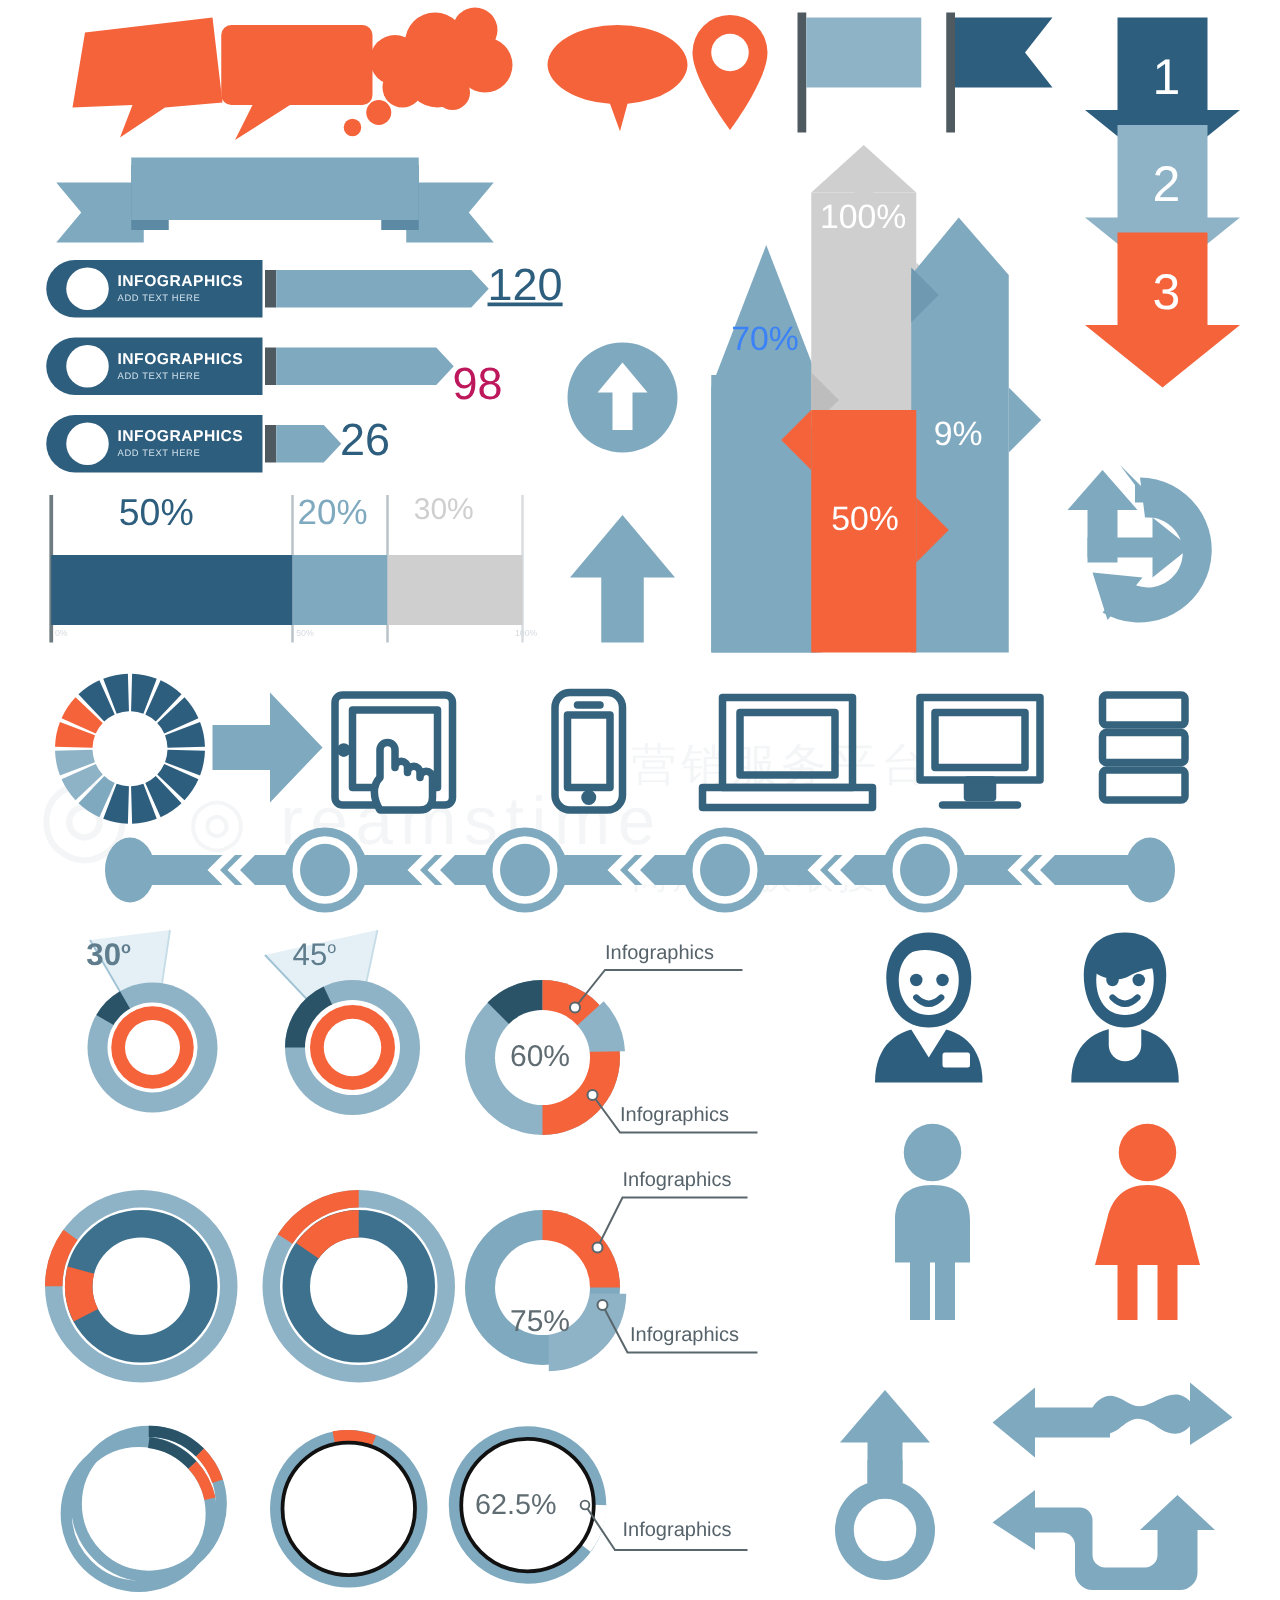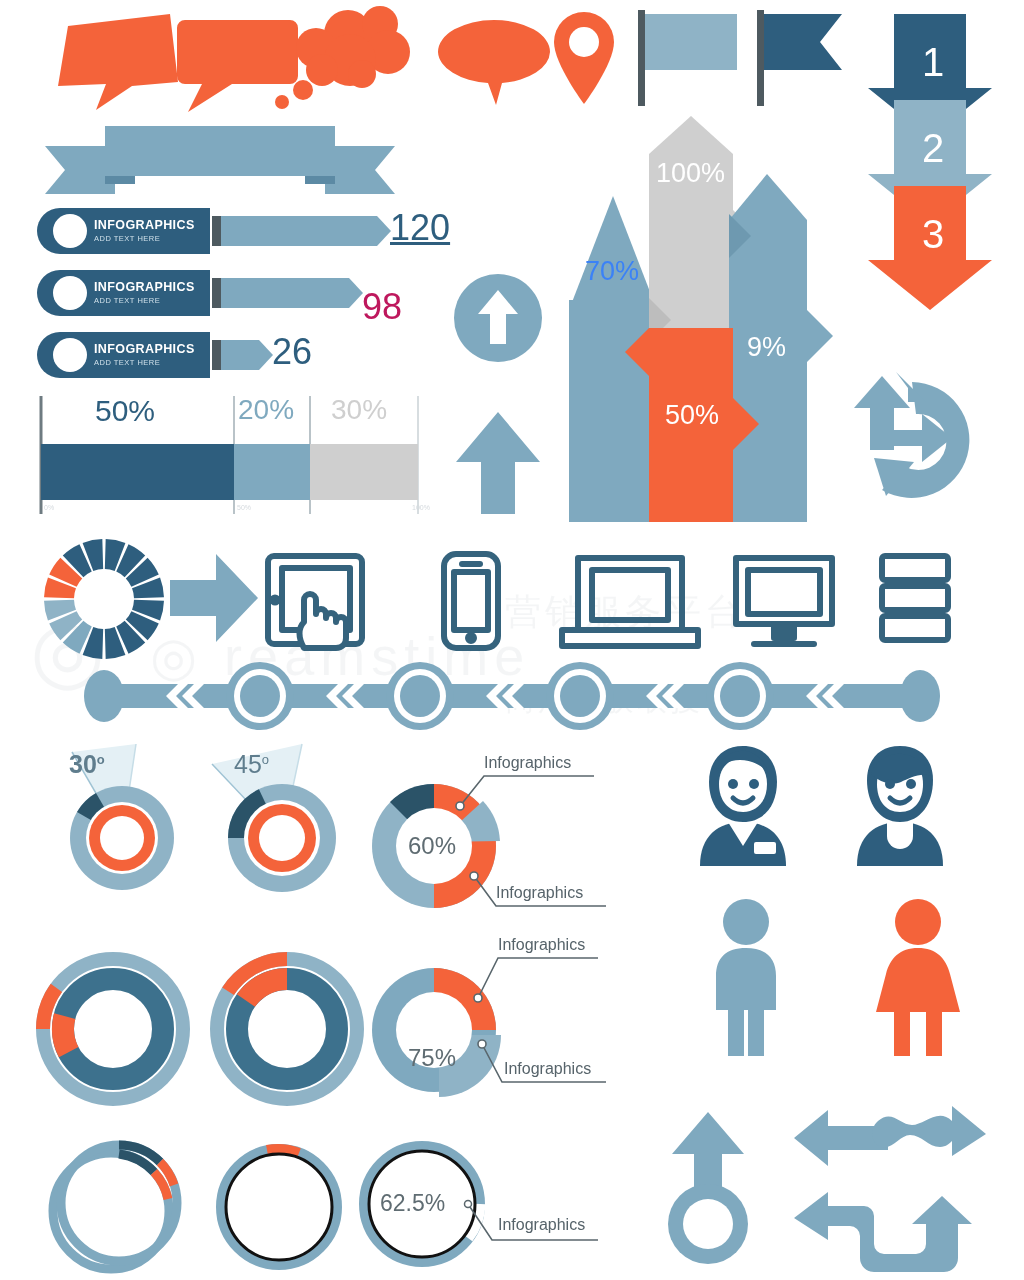--- a/index.html
+++ b/index.html
@@ -105,21 +105,21 @@
     <line x1="3" y1="4" x2="3" y2="122" stroke="#6E7B81" stroke-width="3"></line>
     <line x1="196" y1="4" x2="196" y2="122" stroke="#b9c3c8" stroke-width="2"></line>
     <line x1="272" y1="4" x2="272" y2="122" stroke="#b9c3c8" stroke-width="2"></line>
     <line x1="380" y1="4" x2="380" y2="122" stroke="#d7dde0" stroke-width="2"></line>
     <rect x="3" y="52" width="193" height="56" fill="#2E5E7E"></rect>
     <rect x="196" y="52" width="76" height="56" fill="#7FA9BF"></rect>
     <rect x="272" y="52" width="108" height="56" fill="#CFCFCF"></rect>
   </svg>
   <div class="abs" style="left:57px;top:2px;font-size:30px;color:#2E5E7E;">50%</div>
   <div class="abs" style="left:200px;top:2px;font-size:28px;color:#7FA9BF;">20%</div>
-  <div class="abs" style="left:293px;top:2px;font-size:28px;color:#CFCFCF;">30%</div>
+  <div class="abs" style="left:293px;top:2px;font-size:24px;color:#CFCFCF;">30%</div>
   <div class="abs" style="left:6px;top:112px;font-size:7px;color:#d5dade;">0%</div>
   <div class="abs" style="left:199px;top:112px;font-size:7px;color:#d5dade;">50%</div>
   <div class="abs" style="left:374px;top:112px;font-size:7px;color:#d5dade;">100%</div>
 </div>
 
 <div class="abs" style="left:452px;top:272px;">
   <svg width="92" height="92" viewBox="0 0 92 92">
     <circle cx="46" cy="46" r="44" fill="#7FA9BF"></circle>
     <path d="M46 18 l20 24 h-12 v30 h-16 v-30 h-12 z" fill="#fff"></path>
   </svg>

